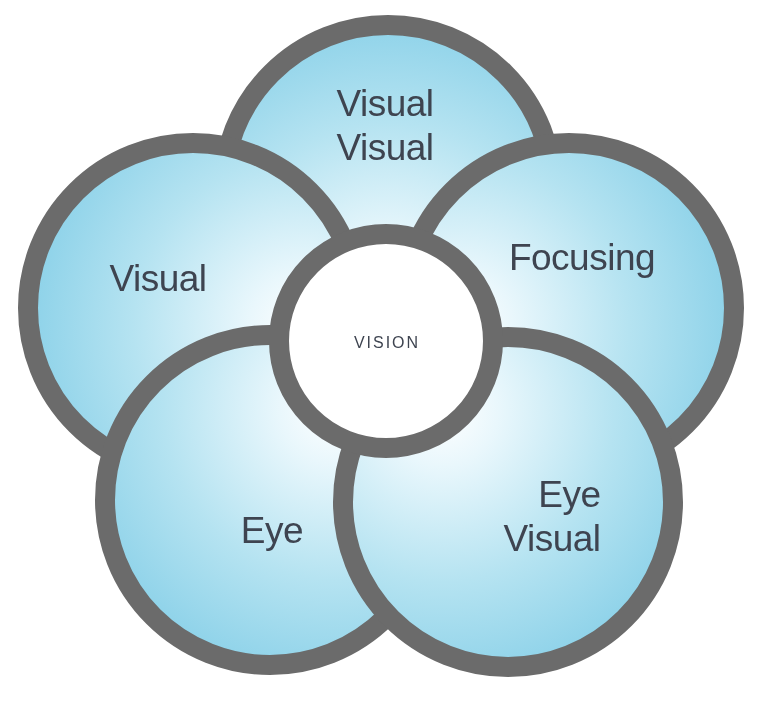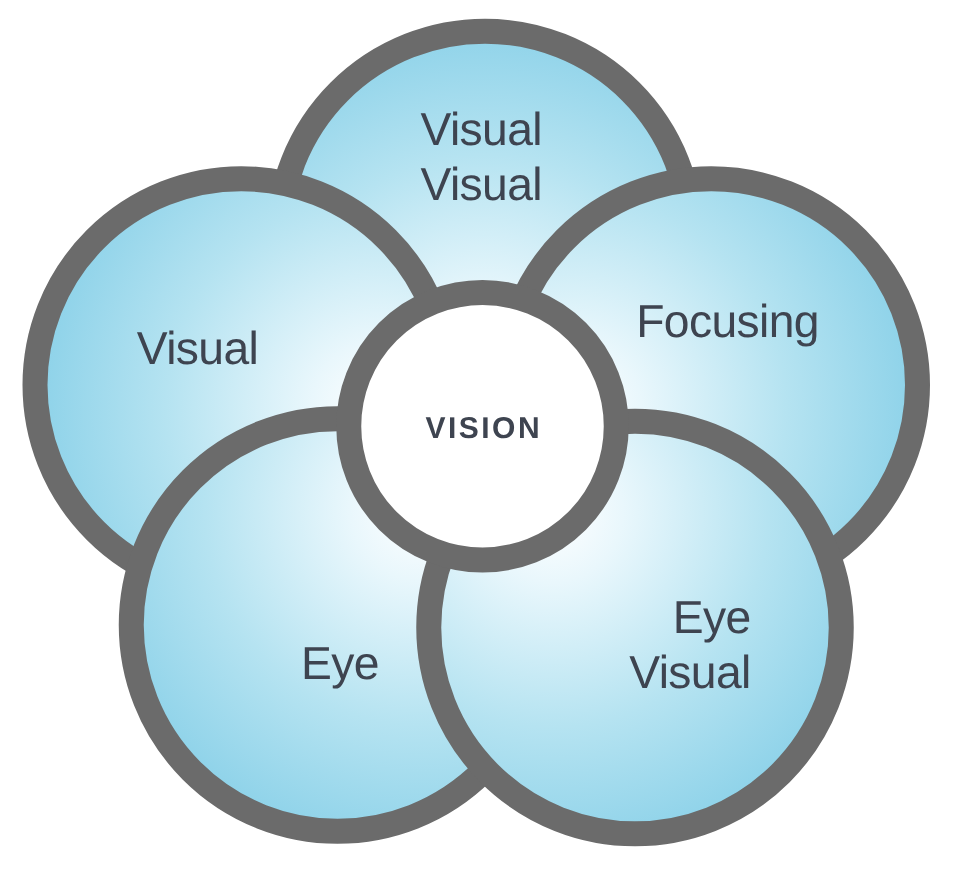--- a/index.html
+++ b/index.html
@@ -35,22 +35,22 @@
     font-size:37px;
     line-height:1.2;
     letter-spacing:-0.5px;
     white-space:nowrap;
   }
   .petal-label span{display:block;}
   .hub-label{
     position:absolute;
     transform:translate(-50%,-50%);
     color:var(--text);
-    font-weight:bold;
-    font-size:24px;
+    font-weight:normal;
+    font-size:16px;
     letter-spacing:2px;
     white-space:nowrap;
   }
 </style>
 </head>
 <body>
 
 <div class="stage">
 
   <svg width="768" height="701" viewBox="0 0 768 701">

